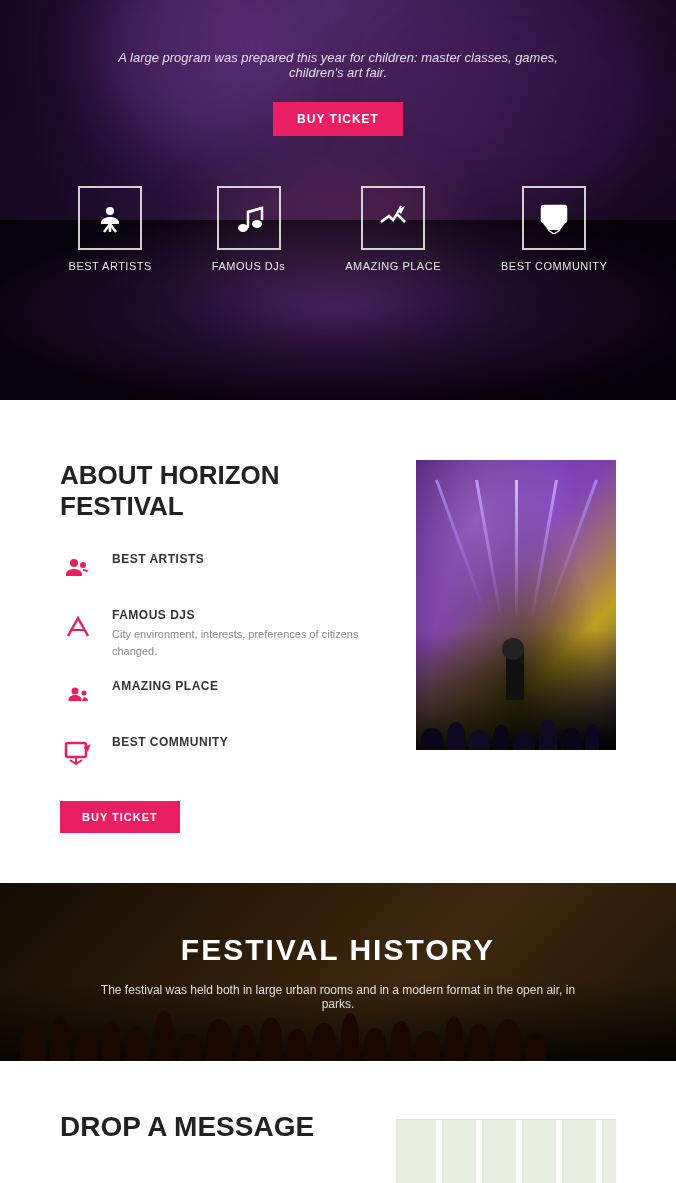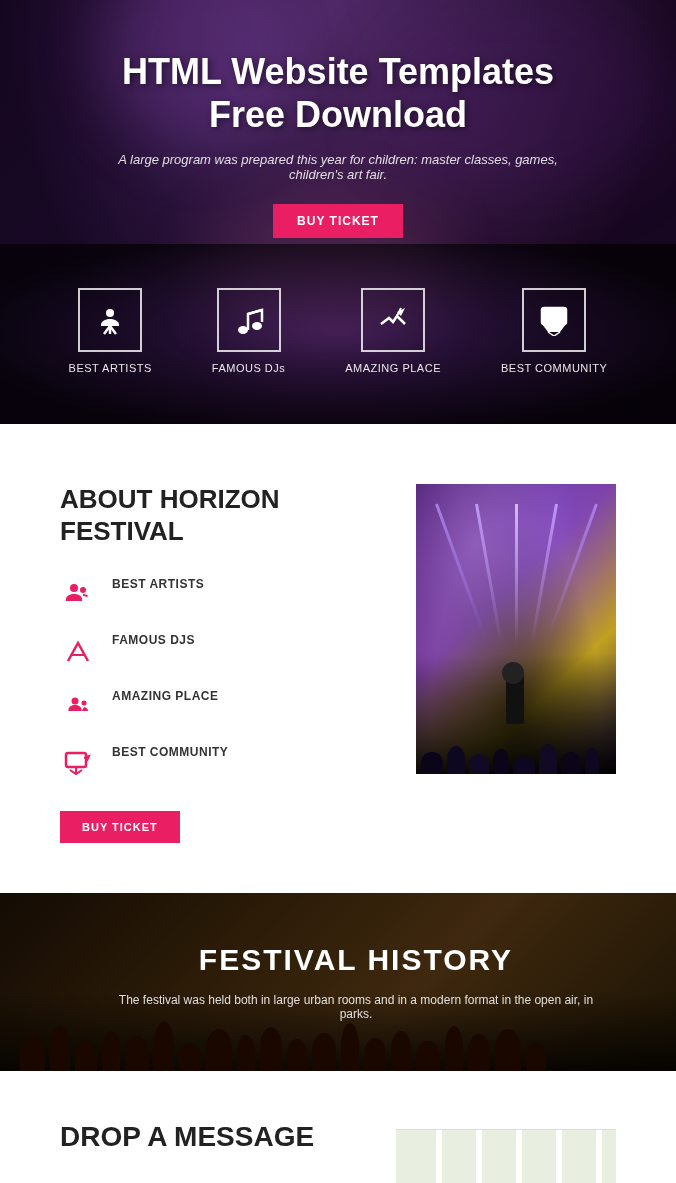--- a/index.html
+++ b/index.html
@@ -214,21 +214,21 @@
     }
 
     
     .history {
       position: relative;
       width: 676px;
       min-height: 160px;
       background: linear-gradient(135deg, #2d1a0a 0%, #5c3a10 30%, #8b5a20 60%, #3d2a0a 100%);
       display: flex;
       flex-direction: column;
-      align-items: flex-end;
+      align-items: center;
       justify-content: center;
       padding: 50px 80px;
       overflow: hidden;
     }
     .history::before {
       content: '';
       position: absolute;
       inset: 0;
       background: rgba(0,0,0,0.55);
     }
@@ -327,22 +327,20 @@
 <body>
 
 <section class="hero">
   <div class="hero-lights">
     <div class="hero-spot" style="width:200px;height:200px;background:rgba(150,80,200,0.25);top:-50px;left:100px;"></div>
     <div class="hero-spot" style="width:300px;height:200px;background:rgba(80,30,120,0.2);top:0;right:0;"></div>
     <div class="hero-spot" style="width:250px;height:150px;background:rgba(200,100,150,0.15);bottom:80px;left:200px;"></div>
   </div>
   <div class="hero-crowd-bg"></div>
   <div class="hero-content">
-    <h1 class="hero-title" style="white-space:pre-line;">HTML Website Templates
-Free Download</h1>
     <p class="hero-subtitle">A large program was prepared this year for children: master classes, games, children's art fair.</p>
     <button class="btn-buy-ticket">BUY TICKET</button>
   </div>
   <div class="hero-icons">
     <div class="hero-icon-item">
       <div class="icon-box">
         <svg width="32" height="32" viewBox="0 0 32 32" fill="white">
           <circle cx="16" cy="9" r="4"></circle>
           <path d="M16 15c-5 0-9 2.5-9 5.5V22h18v-1.5c0-3-4-5.5-9-5.5z"></path>
           <line x1="16" y1="22" x2="10" y2="30" stroke="white" stroke-width="2.5"></line>
@@ -409,20 +407,21 @@
 
       <div class="about-item">
         <div class="about-icon">
           <svg width="28" height="28" viewBox="0 0 28 28" fill="none">
             <path d="M4 24L14 6l10 18" stroke="#e91e63" stroke-width="2.5" fill="none"></path>
             <line x1="7" y1="18" x2="21" y2="18" stroke="#e91e63" stroke-width="2"></line>
           </svg>
         </div>
         <div class="about-item-content">
           <h4>FAMOUS DJs</h4>
+          <p>City environment, interests, preferences of citizens changed.</p>
         </div>
       </div>
 
       <div class="about-item">
         <div class="about-icon">
           <svg width="30" height="30" viewBox="0 0 30 30" fill="#e91e63">
             <circle cx="12" cy="9" r="3.5" fill="#e91e63"></circle>
             <path d="M12 13c-3.5 0-6.5 2-6.5 4.5V19h13v-1.5c0-2.5-3-4.5-6.5-4.5z" fill="#e91e63"></path>
             <circle cx="21" cy="11" r="2.5" fill="#e91e63"></circle>
             <path d="M21 15c2.5 0.5 4 2 4 3.5V19h-6v-0.5" fill="#e91e63"></path>

